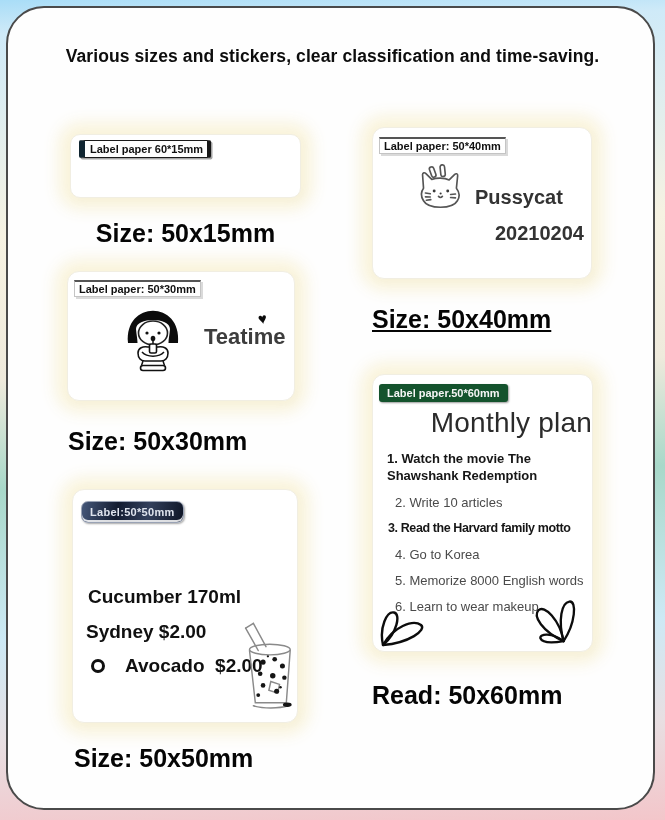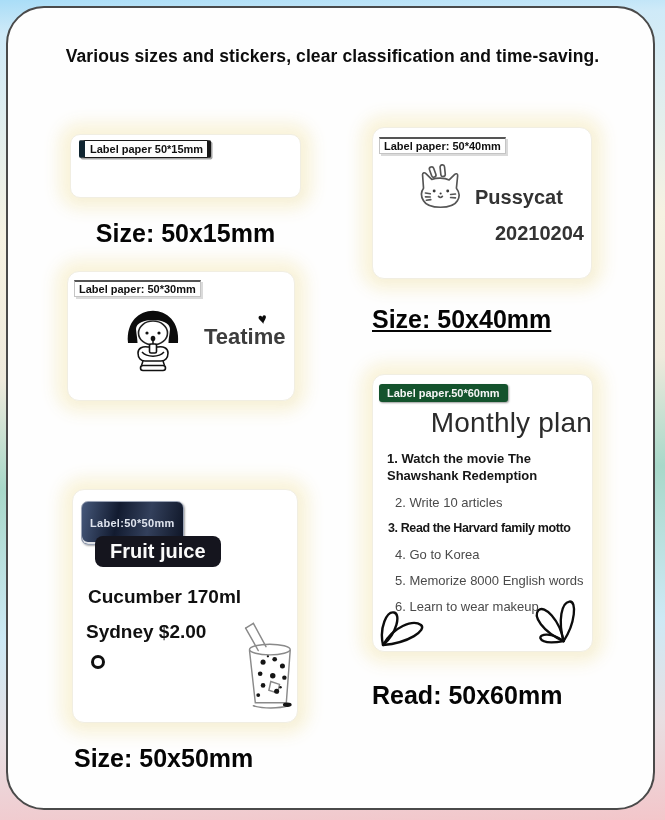--- a/index.html
+++ b/index.html
@@ -36,21 +36,21 @@
   .tag-thin{
     background:#ffffff;padding:1px 4px;border:1px solid #c4c4c4;
     border-top:2px solid #555;box-shadow:2px 2px 0 rgba(150,150,150,0.35);
   }
   .tag-dark{
     background:#14532d;color:#f5f5f5;padding:3px 8px;border-radius:3px;
     box-shadow:1px 1px 2px rgba(0,0,0,0.4);
   }
   .tag-blur{
     background:linear-gradient(100deg,#46587a 0%,#121b30 35%,#33405c 65%,#0e1526 100%);
-    color:#dfe4ee;padding:15px 8px;border-radius:7px;border:1px solid #9aa3b5;
+    color:#dfe4ee;padding:4px 8px;border-radius:7px;border:1px solid #9aa3b5;
     box-shadow:inset 0 -2px 0 rgba(255,255,255,0.85), 1px 1px 2px rgba(0,0,0,0.35);
   }
   .tag-blur span{filter:blur(0.6px);letter-spacing:0.3px;}
   
   .card1-row{position:absolute;left:44px;right:12px;top:18px;display:flex;align-items:center;justify-content:space-between;}
   .game-time{font-size:21px;color:#2f2f2f;font-weight:600;letter-spacing:0.5px;}
   
   .pussycat{position:absolute;left:102px;top:58px;font-size:20px;font-weight:600;color:#333;}
   .cat-date{position:absolute;left:122px;top:94px;font-size:20px;font-weight:600;color:#333;}
   
@@ -78,21 +78,21 @@
 </style>
 </head>
 <body>
 
 <div class="canvas">
   <div class="page"></div>
 
   <div class="header-text">Various sizes and stickers, clear classification and time-saving.</div>
 
   <div class="label-card" style="left:70px;top:134px;width:231px;height:64px;">
-    <div class="tag tag-beveled" style="left:8px;top:5px;">Label paper 50*15mm</div>
+    <div class="tag tag-beveled" style="left:8px;top:5px;">Label paper 60*15mm</div>
   </div>
   <div class="size-caption" style="left:70px;top:219px;width:231px;text-align:center;">Size: 50x15mm</div>
 
   <div class="label-card" style="left:372px;top:127px;width:220px;height:152px;border-radius:12px;">
     <div class="tag tag-thin" style="left:6px;top:9px;">Label paper: 50*40mm</div>
     <span class="icon" style="left:36px;top:34px;">
       <svg width="60" height="62" viewBox="0 0 62 62">
         <g fill="none" stroke="#555" stroke-width="1.7" stroke-linejoin="round" stroke-linecap="round">
           <rect x="22" y="4" width="4.6" height="11" rx="2.2" transform="rotate(-20 24 9)"></rect>
           <rect x="32.5" y="2" width="4.6" height="12" rx="2.2" transform="rotate(-6 34 8)"></rect>
@@ -129,20 +129,21 @@
           <rect x="19.5" y="71.5" width="25" height="5" rx="2.5"></rect>
         </g>
         <path d="M21,58 C26,63.5 38,63.5 43,58" fill="none" stroke="#111" stroke-width="1.5"></path>
         <path d="M32,50 L32,46" stroke="#111" stroke-width="1.5"></path>
         <path d="M22,67 L20.5,71.5 M42,67 L43.5,71.5" stroke="#111" stroke-width="1.5"></path>
       </svg>
     </span>
     <div class="teatime">Teatime</div>
     <div class="heart">♥</div>
   </div>
+  <div class="size-caption" style="left:68px;top:427px;">Size: 50x30mm</div>
 
   <div class="label-card" style="left:372px;top:374px;width:221px;height:278px;border-radius:12px;">
     <div class="tag tag-dark" style="left:6px;top:9px;">Label paper.50*60mm</div>
     <div class="mp-title">Monthly plan</div>
     <div class="mp-item mp-bold mp-i1">1. Watch the movie The Shawshank Redemption</div>
     <div class="mp-item mp-i2">2. Write 10 articles</div>
     <div class="mp-item mp-bold mp-i3">3. Read the Harvard family motto</div>
     <div class="mp-item mp-i4">4. Go to Korea</div>
     <div class="mp-item mp-i5">5. Memorize 8000 English words</div>
     <div class="mp-item mp-i6">6. Learn to wear makeup</div>
@@ -161,25 +162,25 @@
           <path d="M42,56 C36,34 40,16 48,15 C56,14 54,38 42,56 Z"></path>
           <path d="M42,56 C30,58 20,58 18,53 C17,48 30,47 42,56 Z"></path>
         </g>
       </svg>
     </span>
   </div>
   <div class="size-caption" style="left:372px;top:681px;">Read: 50x60mm</div>
 
   <div class="label-card" style="left:72px;top:489px;width:226px;height:234px;border-radius:12px;">
     <div class="tag tag-blur" style="left:8px;top:11px;"><span>Label:50*50mm</span></div>
-    <div class="fruit-pill">Fruit juice</div>
     <div class="fj-line1">Cucumber 170ml</div>
     <div class="fj-line2">Sydney $2.00</div>
     <div class="fj-bullet-row">
       <span class="donut"></span>
+      <span class="fj-item">Avocado  $2.00</span>
     </div>
     <span class="icon" style="left:161px;top:126px;">
       <svg width="62" height="100" viewBox="0 0 64 100">
         <g fill="none" stroke="#8a8a8a" stroke-width="1.5" stroke-linecap="round">
           <path d="M12,11 L25,34"></path>
           <path d="M20,6 L33,30"></path>
           <path d="M12,11 L20,6"></path>
           <ellipse cx="37" cy="33" rx="21" ry="5.5"></ellipse>
           <path d="M16,34 L22,88 L54,88 L58,34"></path>
           <path d="M20,91 C30,94 46,94 56,91"></path>

